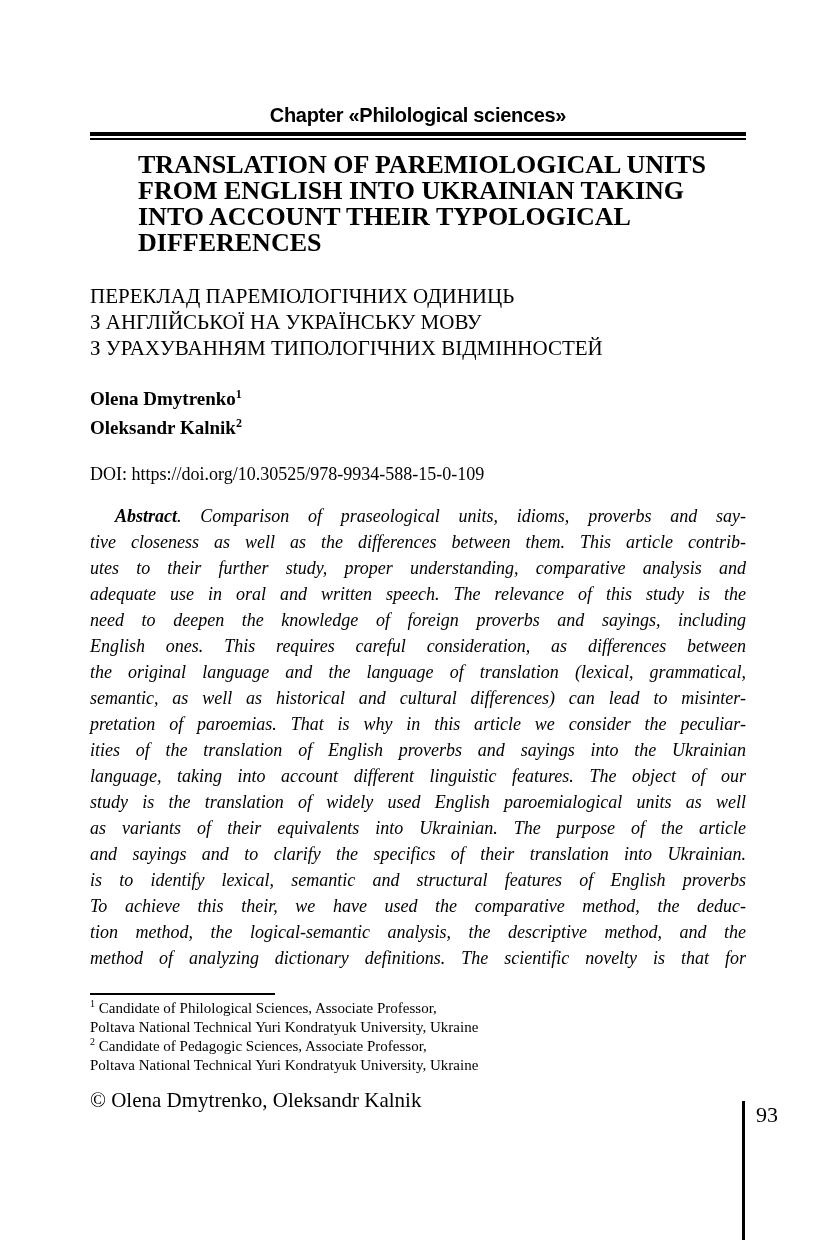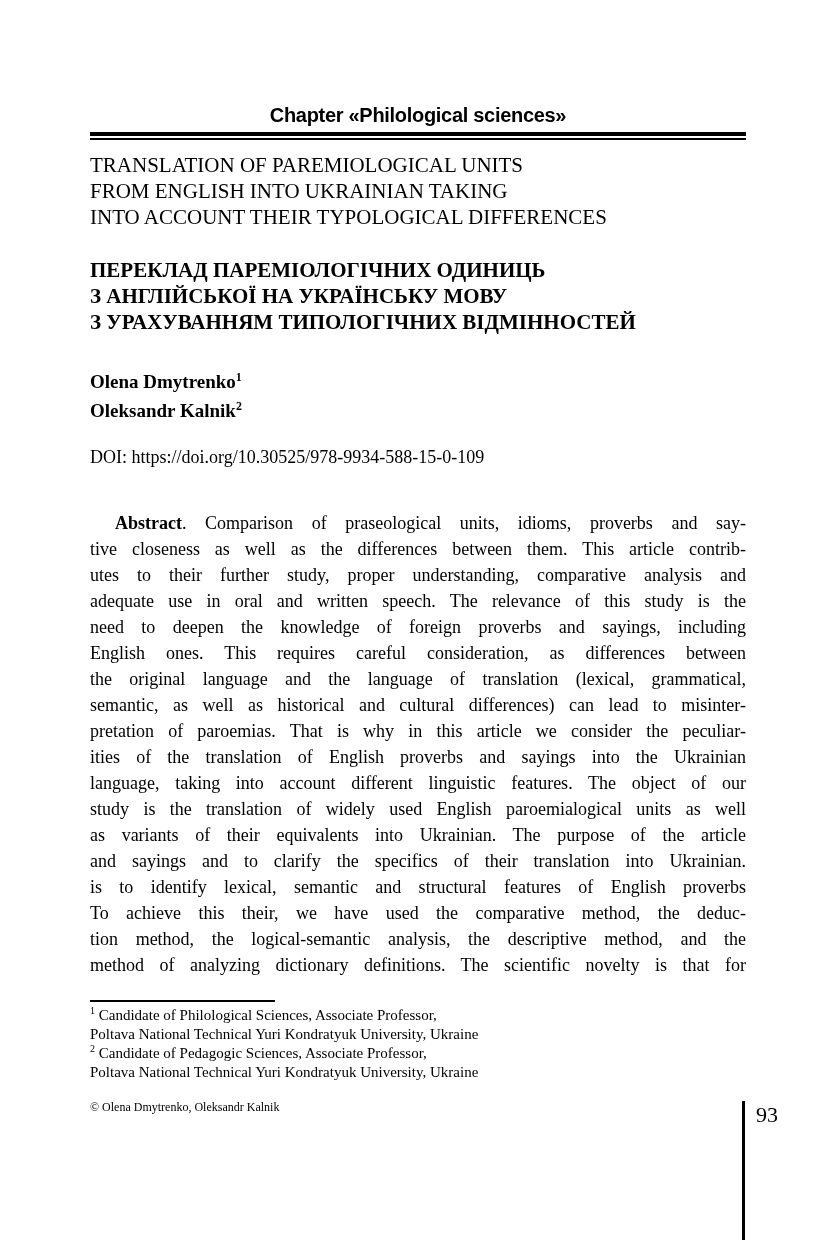--- a/index.html
+++ b/index.html
@@ -28,67 +28,69 @@
     letter-spacing: -0.3px;
   }
   .double-rule {
     margin-top: 5px;
     height: 2px;
     border-top: 4px solid #000;
     border-bottom: 2px solid #000;
   }
   .title-en {
     margin-top: 12px;
+    font-size: 26px;
+    font-weight: bold;
+    line-height: 26px;
+    margin-left: 48px;
+  }
+  .title-uk {
+    margin-top: 27px;
     font-size: 21px;
     font-weight: normal;
     line-height: 26px;
   }
-  .title-uk {
-    margin-top: 27px;
-    font-size: 21px;
-    font-weight: bold;
-    line-height: 26px;
-  }
   .authors {
-    margin-top: 32px;
+    margin-top: 23px;
     font-size: 19px;
     font-weight: bold;
     line-height: 29px;
   }
   .author sup { font-size: 12px; line-height: 0; }
   .doi-line {
     margin-top: 19px;
     font-size: 18px;
     line-height: 26px;
   }
   .abstract {
-    margin-top: 40px;
+    margin-top: 16px;
     font-size: 18px;
     line-height: 26px;
+    font-style: italic;
   }
   .jline {
     text-align: justify;
     text-align-last: justify;
   }
   .lead-line { text-indent: 25px; }
   .bold { font-weight: bold; }
   .footnote-rule {
     margin-top: 22px;
     width: 185px;
     border-top: 2px solid #000;
   }
   .footnotes {
     margin-top: 4px;
     font-size: 15px;
     line-height: 19px;
   }
   .footnote sup { font-size: 10px; line-height: 0; }
   .copyright {
     margin-top: 15px;
-    font-size: 12px;
+    font-size: 21px;
     line-height: 21px;
   }
   .vrule {
     position: absolute;
     left: 742px;
     top: 1101px;
     width: 3px;
     height: 139px;
     background: #000;
   }

